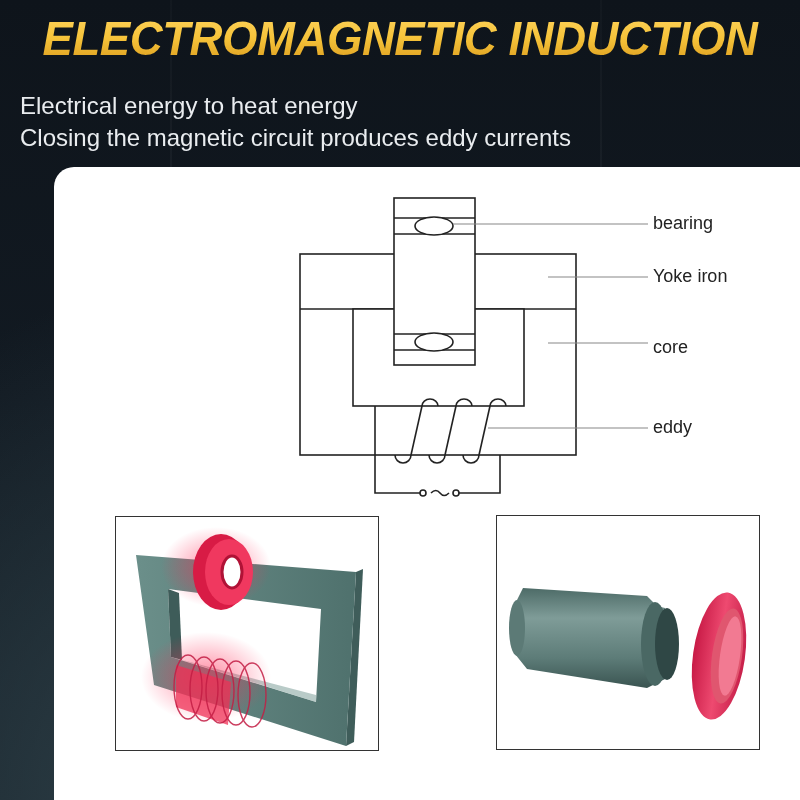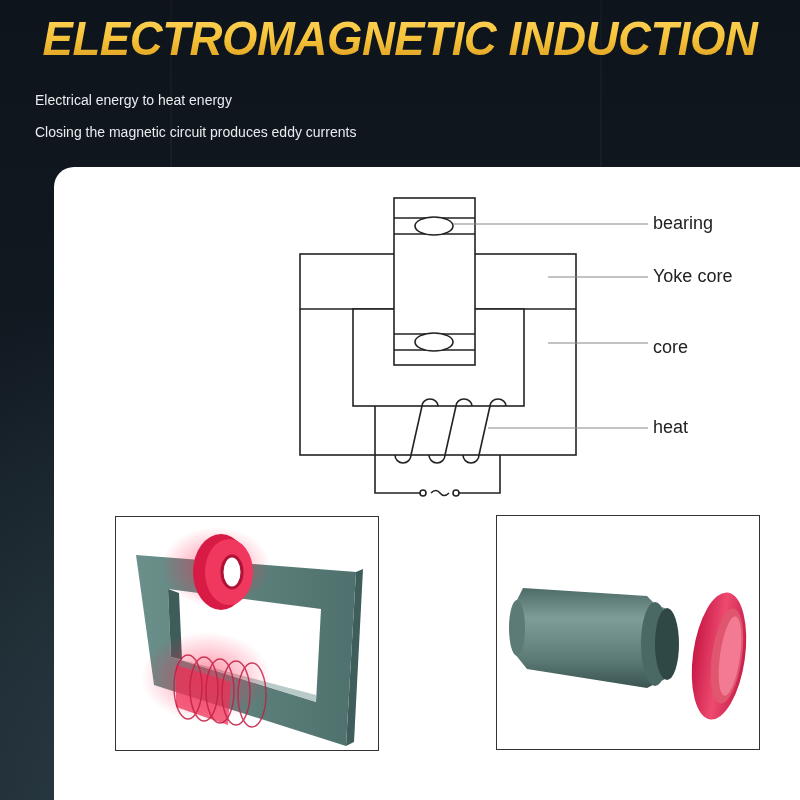--- a/index.html
+++ b/index.html
@@ -22,23 +22,23 @@
     font-family: "Liberation Sans", sans-serif;
     font-weight: bold; font-style: italic;
     font-size: 49px; letter-spacing: -0.5px;
     color: #f4bd34;
     background: linear-gradient(180deg, #ffd560 0%, #f6c33a 50%, #d99a1c 100%);
     -webkit-background-clip: text; background-clip: text;
     -webkit-text-fill-color: transparent;
     transform: scaleX(0.93);
   }
   .subtitle {
-    position: absolute; left: 35px;
+    position: absolute; left: 20px;
     font-family: "Liberation Sans", sans-serif;
-    font-size: 14px; color: #e9ecef;
+    font-size: 24px; color: #e9ecef;
   }
   .sub1 { top: 92px; }
   .sub2 { top: 124px; }
   .card {
     position: absolute; left: 18px; top: 167px; width: 769px; height: 699px;
     background: #ffffff; border-radius: 20px; margin-left: 36px;
   }
   .diagram { position: absolute; left: 0; top: 0; }
   .label {
     position: absolute; font-family: "Liberation Sans", sans-serif;
@@ -101,23 +101,23 @@
 
     <g stroke="#888" stroke-width="1.2">
       <line x1="417" y1="224" x2="612" y2="224"></line>
       <line x1="512" y1="277" x2="612" y2="277"></line>
       <line x1="512" y1="343" x2="612" y2="343"></line>
       <line x1="452" y1="428" x2="612" y2="428"></line>
     </g>
   </svg>
 
   <div class="label" style="left:599px;top:46px">bearing</div>
-  <div class="label" style="left:599px;top:99px">Yoke core</div>
+  <div class="label" style="left:599px;top:99px">Yoke iron</div>
   <div class="label" style="left:599px;top:170px">core</div>
-  <div class="label" style="left:599px;top:250px">heat</div>
+  <div class="label" style="left:599px;top:250px">eddy</div>
 
   <div class="photo" style="left:61px;top:349px;width:264px;height:235px">
     <svg width="264" height="235" viewBox="0 0 264 235">
       <defs>
         <linearGradient id="ironL" x1="0" x2="1" y1="0" y2="0">
           <stop offset="0" stop-color="#6b8f8a"></stop>
             <stop offset="1" stop-color="#4f716d"></stop>
         </linearGradient>
         <radialGradient id="glow" cx="0.5" cy="0.5" r="0.5">
           <stop offset="0" stop-color="#ff2a55" stop-opacity="0.55"></stop>

